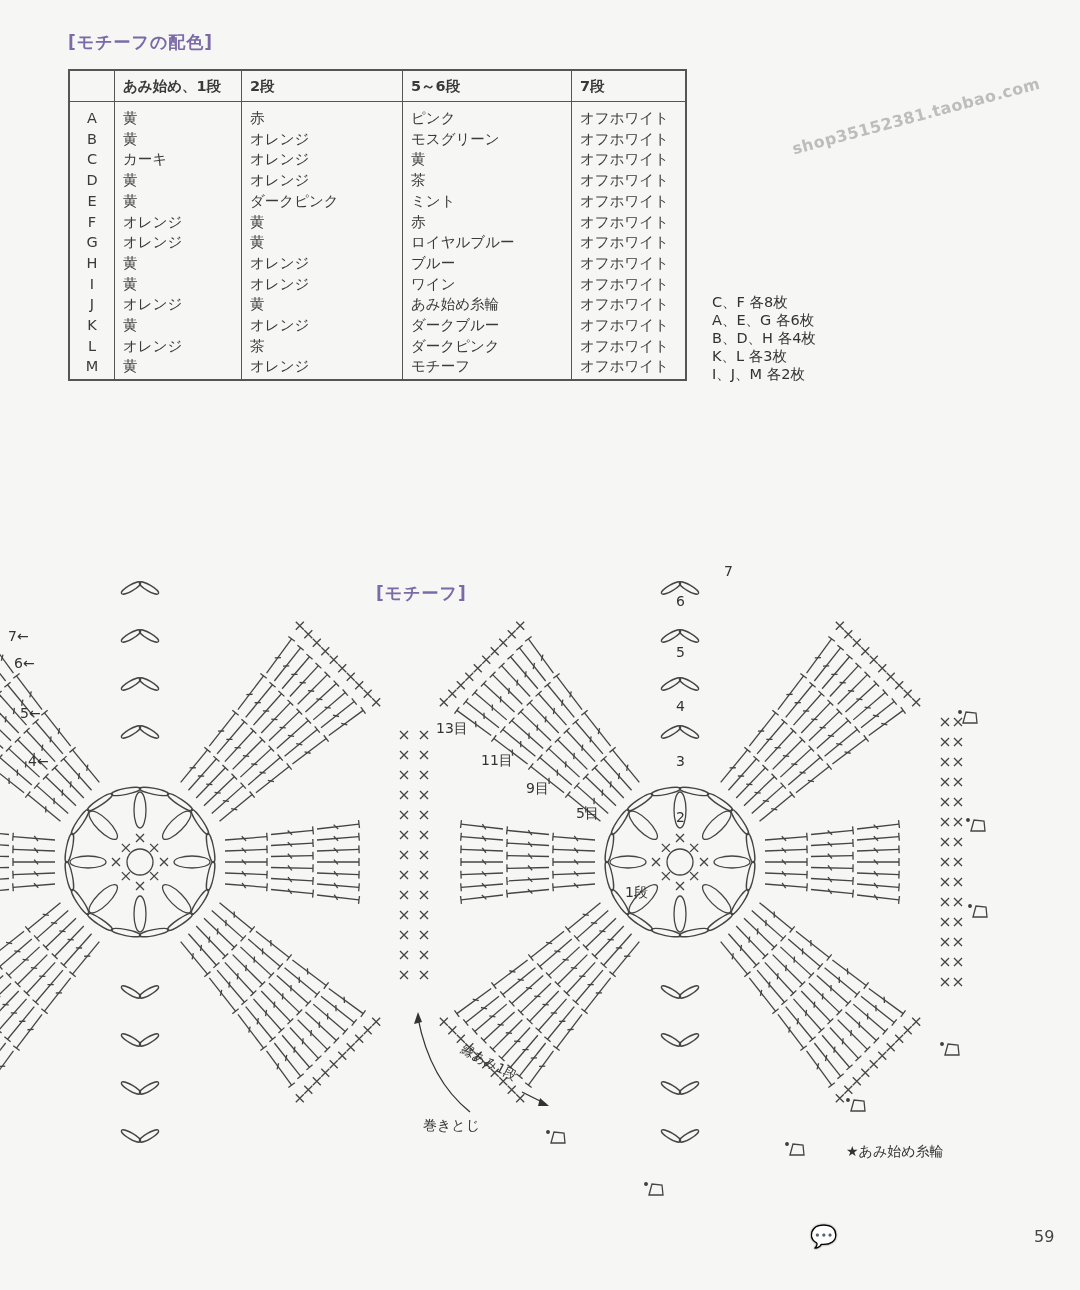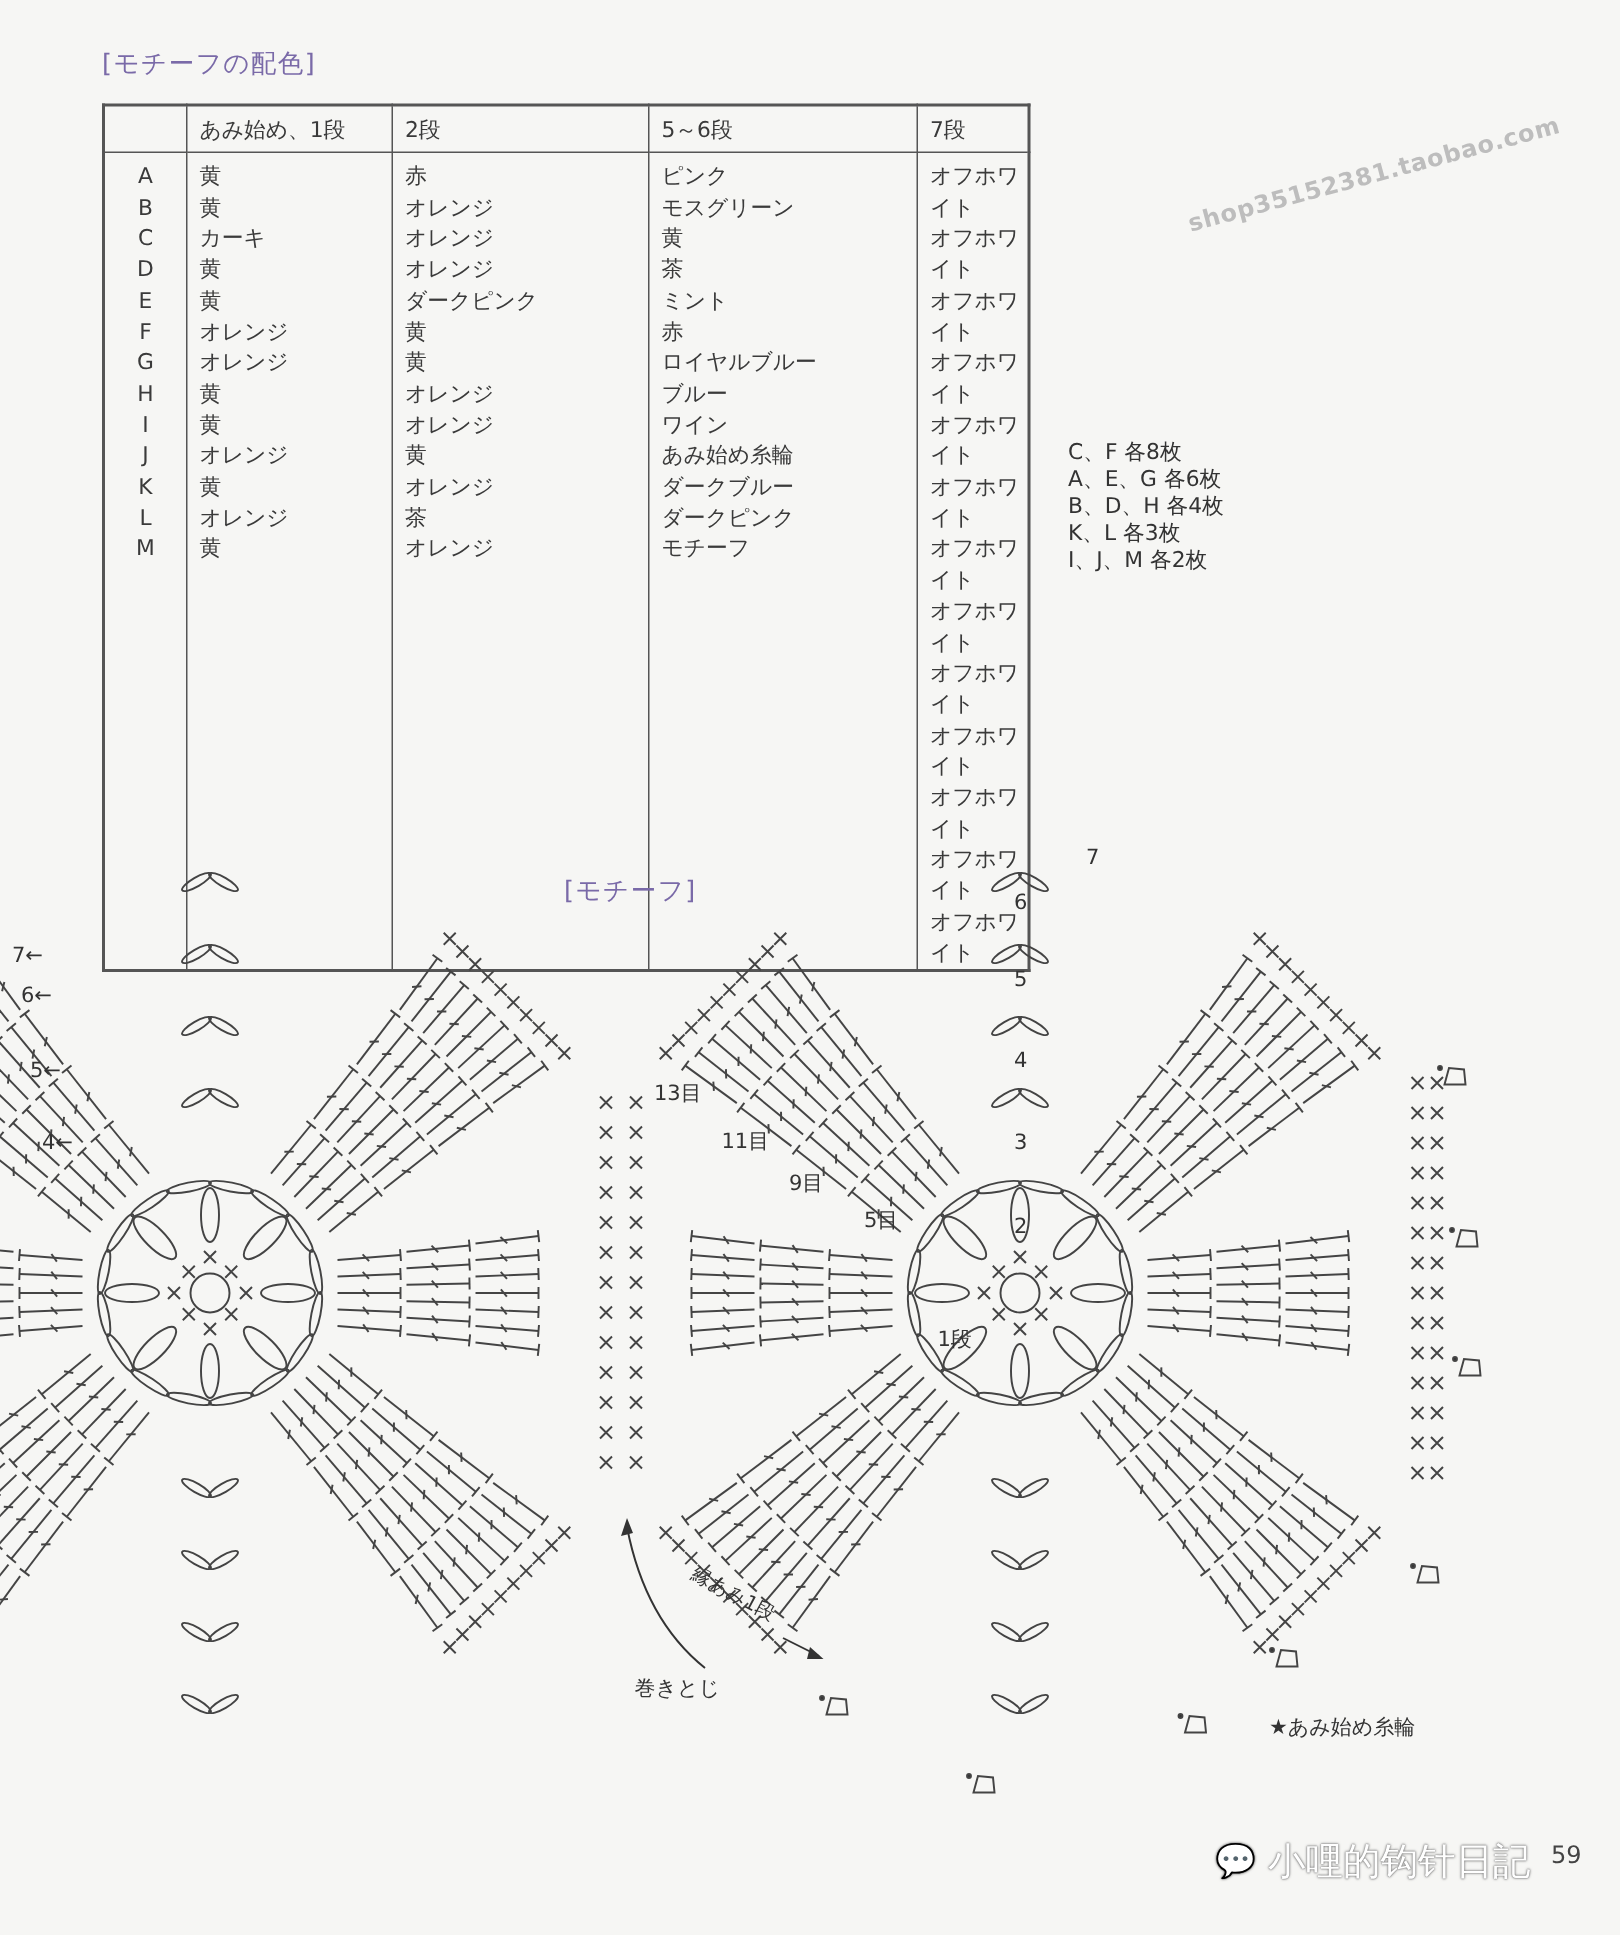--- a/index.html
+++ b/index.html
@@ -1,24 +1,24 @@
 <!DOCTYPE html>
 <html><head>
 <meta charset="utf-8">
 <style>
   html,body{margin:0;padding:0;}
   body{width:1080px;height:1290px;background:#f6f6f4;position:relative;overflow:hidden;
        font-family:"DejaVu Sans","Liberation Sans",sans-serif;color:#333;}
-  .section-title{position:absolute;color:#7a6aa8;font-size:17px;letter-spacing:1px;}
+  .section-title{position:absolute;color:#7a6aa8;font-size:17px;letter-spacing:1px;font-weight:bold;}
   #title-color{left:68px;top:31px;}
   #title-motif{left:376px;top:582px;text-align:right;}
   table.colors{position:absolute;left:68px;top:69px;width:619px;height:312px;border-collapse:collapse;
        border:2px solid #555;font-size:14.5px;color:#3a3a3a;}
-  table.colors th{font-weight:normal;text-align:left;height:30px;border-bottom:1.5px solid #555;
-       border-right:1.5px solid #555;padding:0 12px 0 8px;}
+  table.colors th{font-weight:bold;text-align:left;height:30px;border-bottom:1.5px solid #555;
+       border-right:1.5px solid #555;padding:0 2px 0 8px;}
   table.colors td{border-right:1.5px solid #555;padding:0 0 0 8px;line-height:20.7px;vertical-align:top;}
   table.colors tr.first td{padding-top:6px;}
   table.colors td.letter{text-align:center;padding:0;width:34px;}
   .col1{width:116px}.col2{width:150px}.col3{width:158px}
   .counts{position:absolute;left:712px;top:293px;font-size:14.5px;line-height:18px;color:#333;}
   .watermark{position:absolute;left:790px;top:140px;font-size:16px;font-weight:bold;color:#bdbdbd;
        transform:rotate(-15deg);transform-origin:left top;letter-spacing:0.5px;}
   svg#chart{position:absolute;left:0;top:540px;}
   .legend{position:absolute;left:846px;top:1143px;font-size:14px;color:#333;}
   .wechat{position:absolute;left:810px;top:1224px;font-size:25px;color:#fff;
@@ -1347,15 +1347,14 @@
     <text id="lbl-edge" x="0" y="0" font-size="13" fill="#333" transform="translate(460,1052) rotate(28)">縁あみ1段</text>
     <path d="M522 1092 L546 1104" stroke="#333" stroke-width="1.3"></path>
     <polygon points="549,1106 540,1098 538,1106" fill="#333"></polygon>
   </g>
 </svg>
 
 <div class="legend">★あみ始め糸輪</div>
 
 <div class="wechat">
   <span class="bubble">💬</span>
-  <span>小哩的钩针日記</span>
 </div>
 <div class="pageno">59</div>
 
 </body></html>

